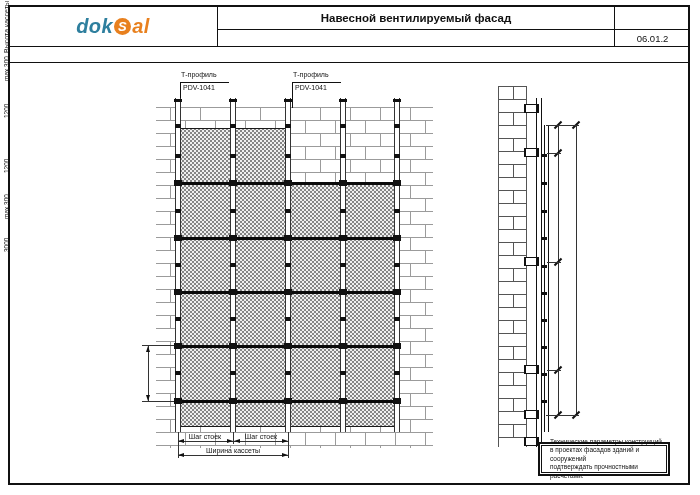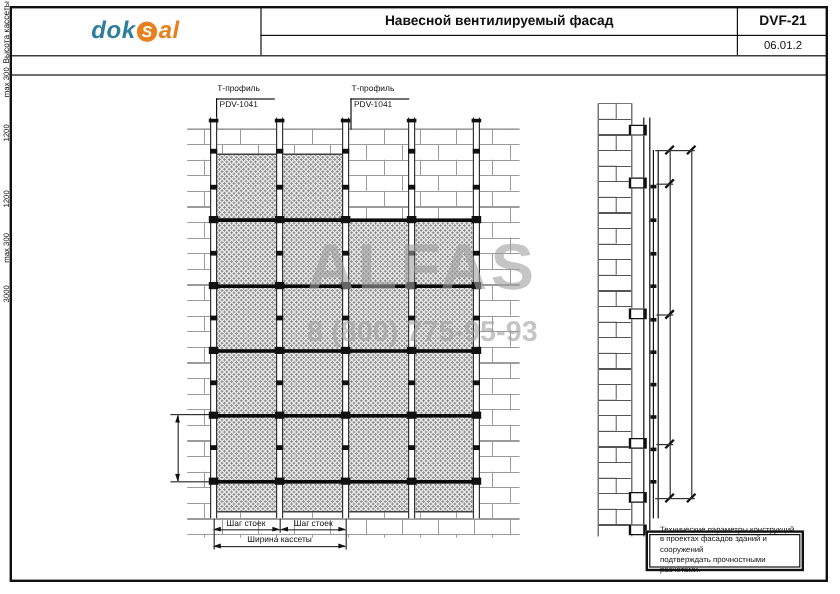--- a/index.html
+++ b/index.html
@@ -80,21 +80,20 @@
   <div class="hline" style="left:8px;top:62px;width:682px;"></div>
 
   <div class="cell" style="left:10px;top:7px;width:206px;height:38px;">
     <span class="logo">
       <span class="p1">dok</span>
       <span class="disc">S</span>
       <span class="p3">al</span>
     </span>
   </div>
   <div class="cell t-bold" style="left:218px;top:7px;width:396px;height:22px;">Навесной вентилируемый фасад</div>
-  <div class="cell t-bold" style="left:615px;top:7px;width:75px;height:22px;">DVF-21</div>
   <div class="cell t-reg" style="left:615px;top:30px;width:75px;height:16px;">06.01.2</div>
 
   <div class="bricks"></div>
 
   <div class="panel" style="left:178px;top:128px;width:110px;height:55px;"></div>
   <div class="panel" style="left:178px;top:183px;width:219px;height:244px;"></div>
 
   <div class="rail" style="top:182px;"></div>
   <div class="rail" style="top:237px;"></div>
   <div class="rail" style="top:291px;"></div>
@@ -145,22 +144,20 @@
 
   <div class="vline thin" style="left:558px;top:125px;height:290px;"></div>
   <div class="vline thin" style="left:576px;top:125px;height:290px;"></div>
 
   <div class="vtext" style="left:545px;top:126px;width:12px;height:28px;">max 300</div>
   <div class="vtext" style="left:545px;top:180px;width:12px;height:55px;">1200</div>
   <div class="vtext" style="left:545px;top:289px;width:12px;height:55px;">1200</div>
   <div class="vtext" style="left:545px;top:378px;width:12px;height:28px;">max 300</div>
   <div class="vtext" style="left:563px;top:241px;width:12px;height:48px;">3000</div>
 
-  <div class="wm wm-name">ALFAS</div>
-  <div class="wm wm-phone">8 (800) 775-95-93</div>
 
   <div class="note-outer">
     <div class="note-inner">
       <span>Технические параметры конструкций</span>
       <span>в проектах фасадов зданий и сооружений</span>
       <span>подтверждать прочностными расчетами.</span>
     </div>
   </div>
 
 <div style="position: absolute; z-index: 4; left: 174px; top: 99px; width: 8px; height: 3px; background: rgb(17, 17, 17);"></div>

